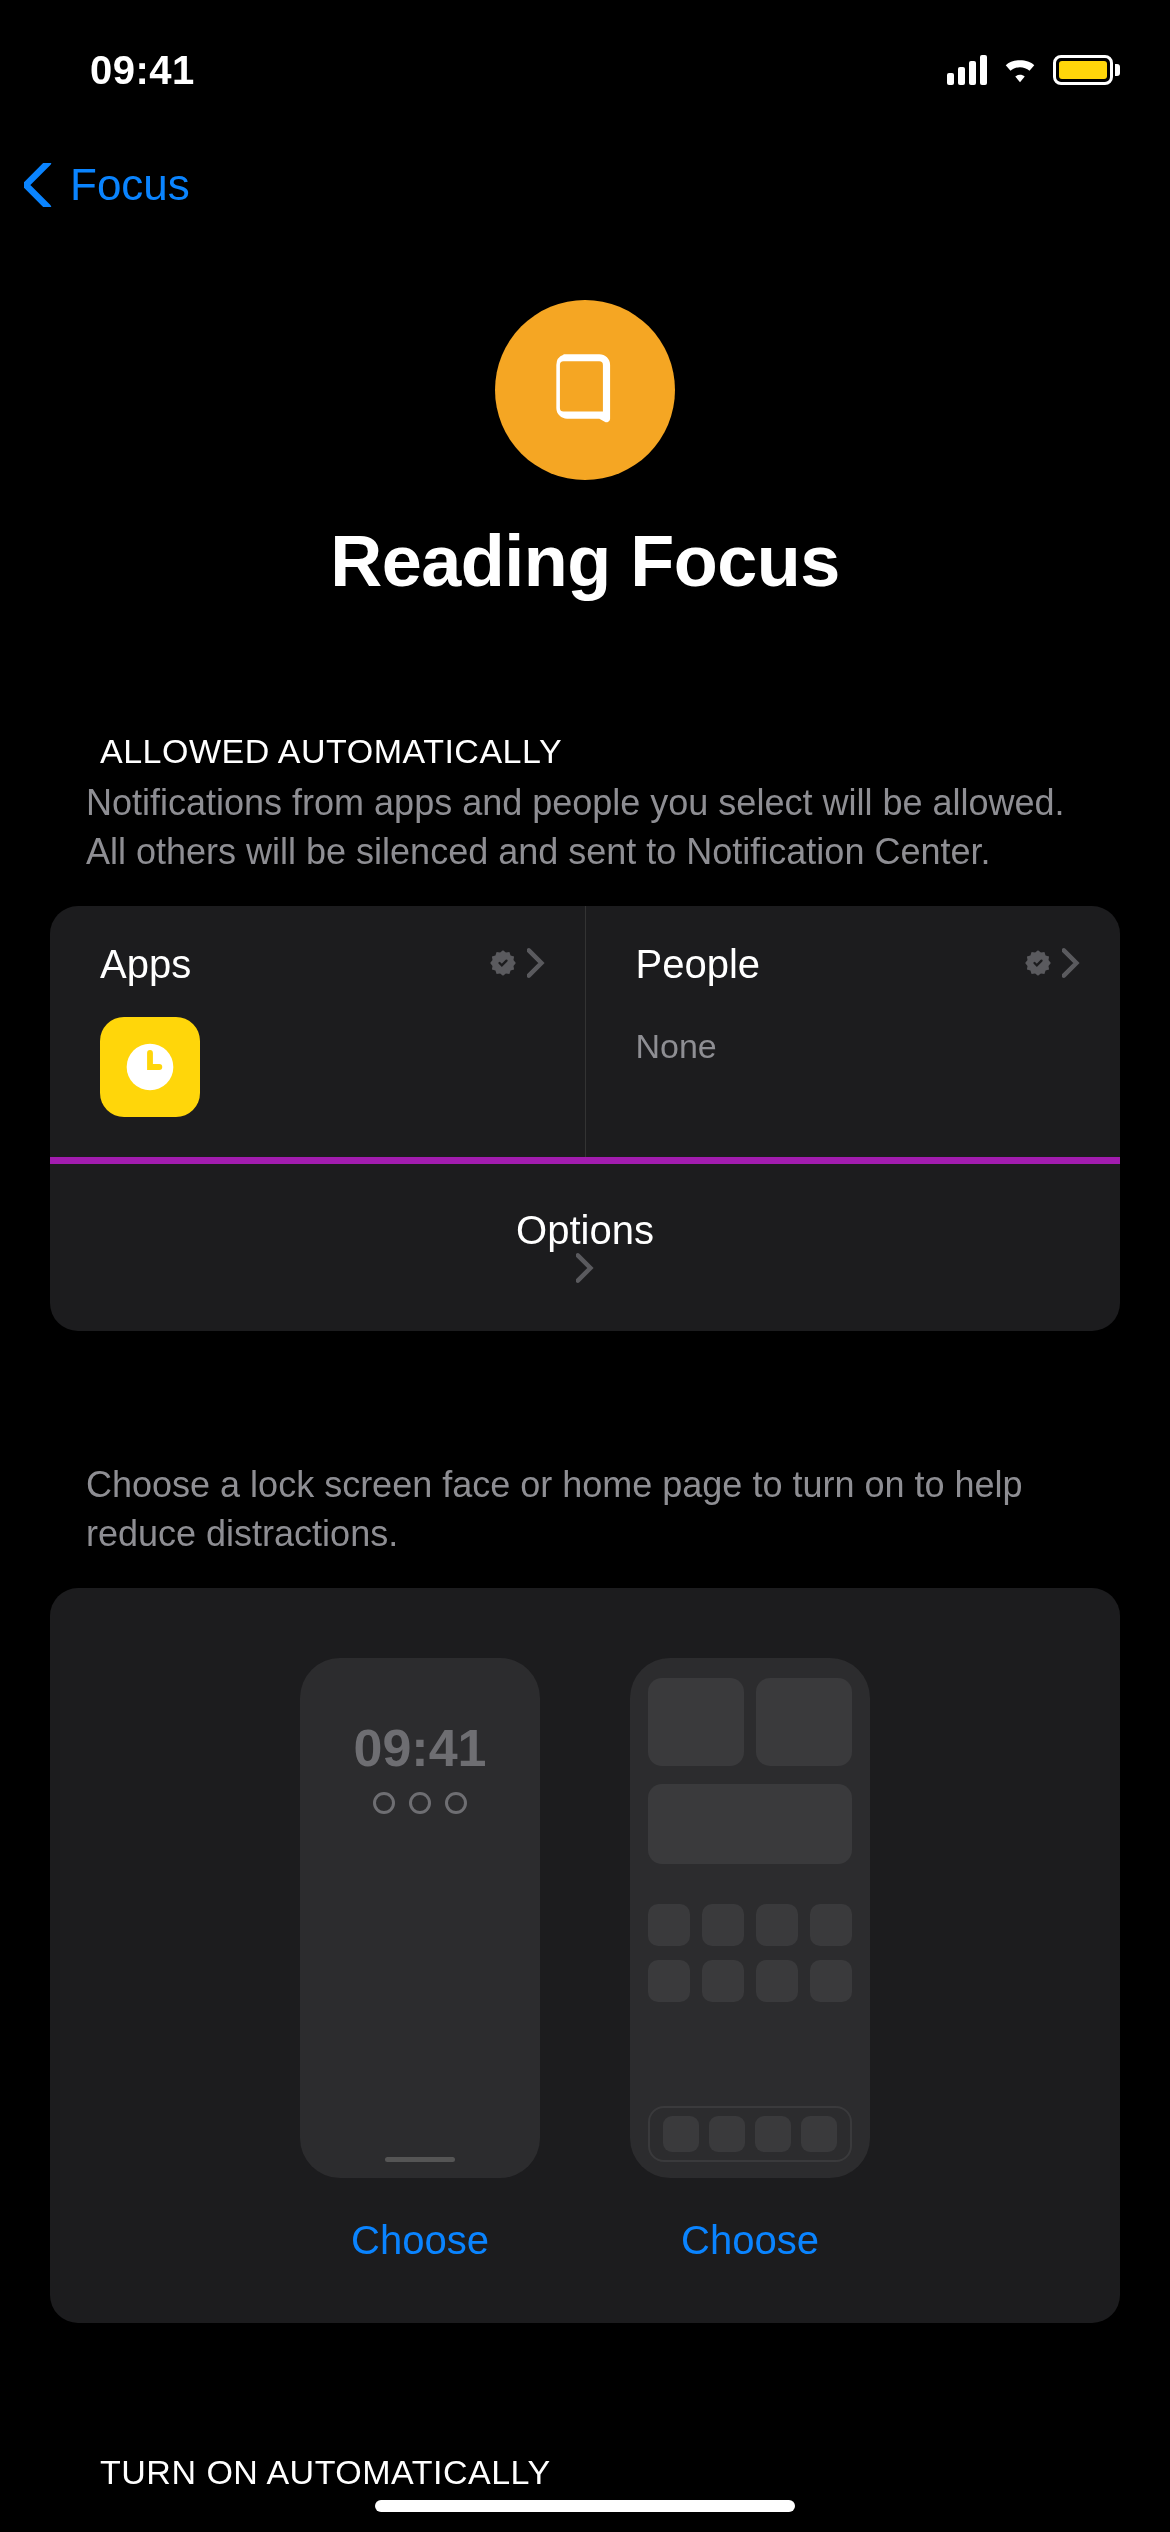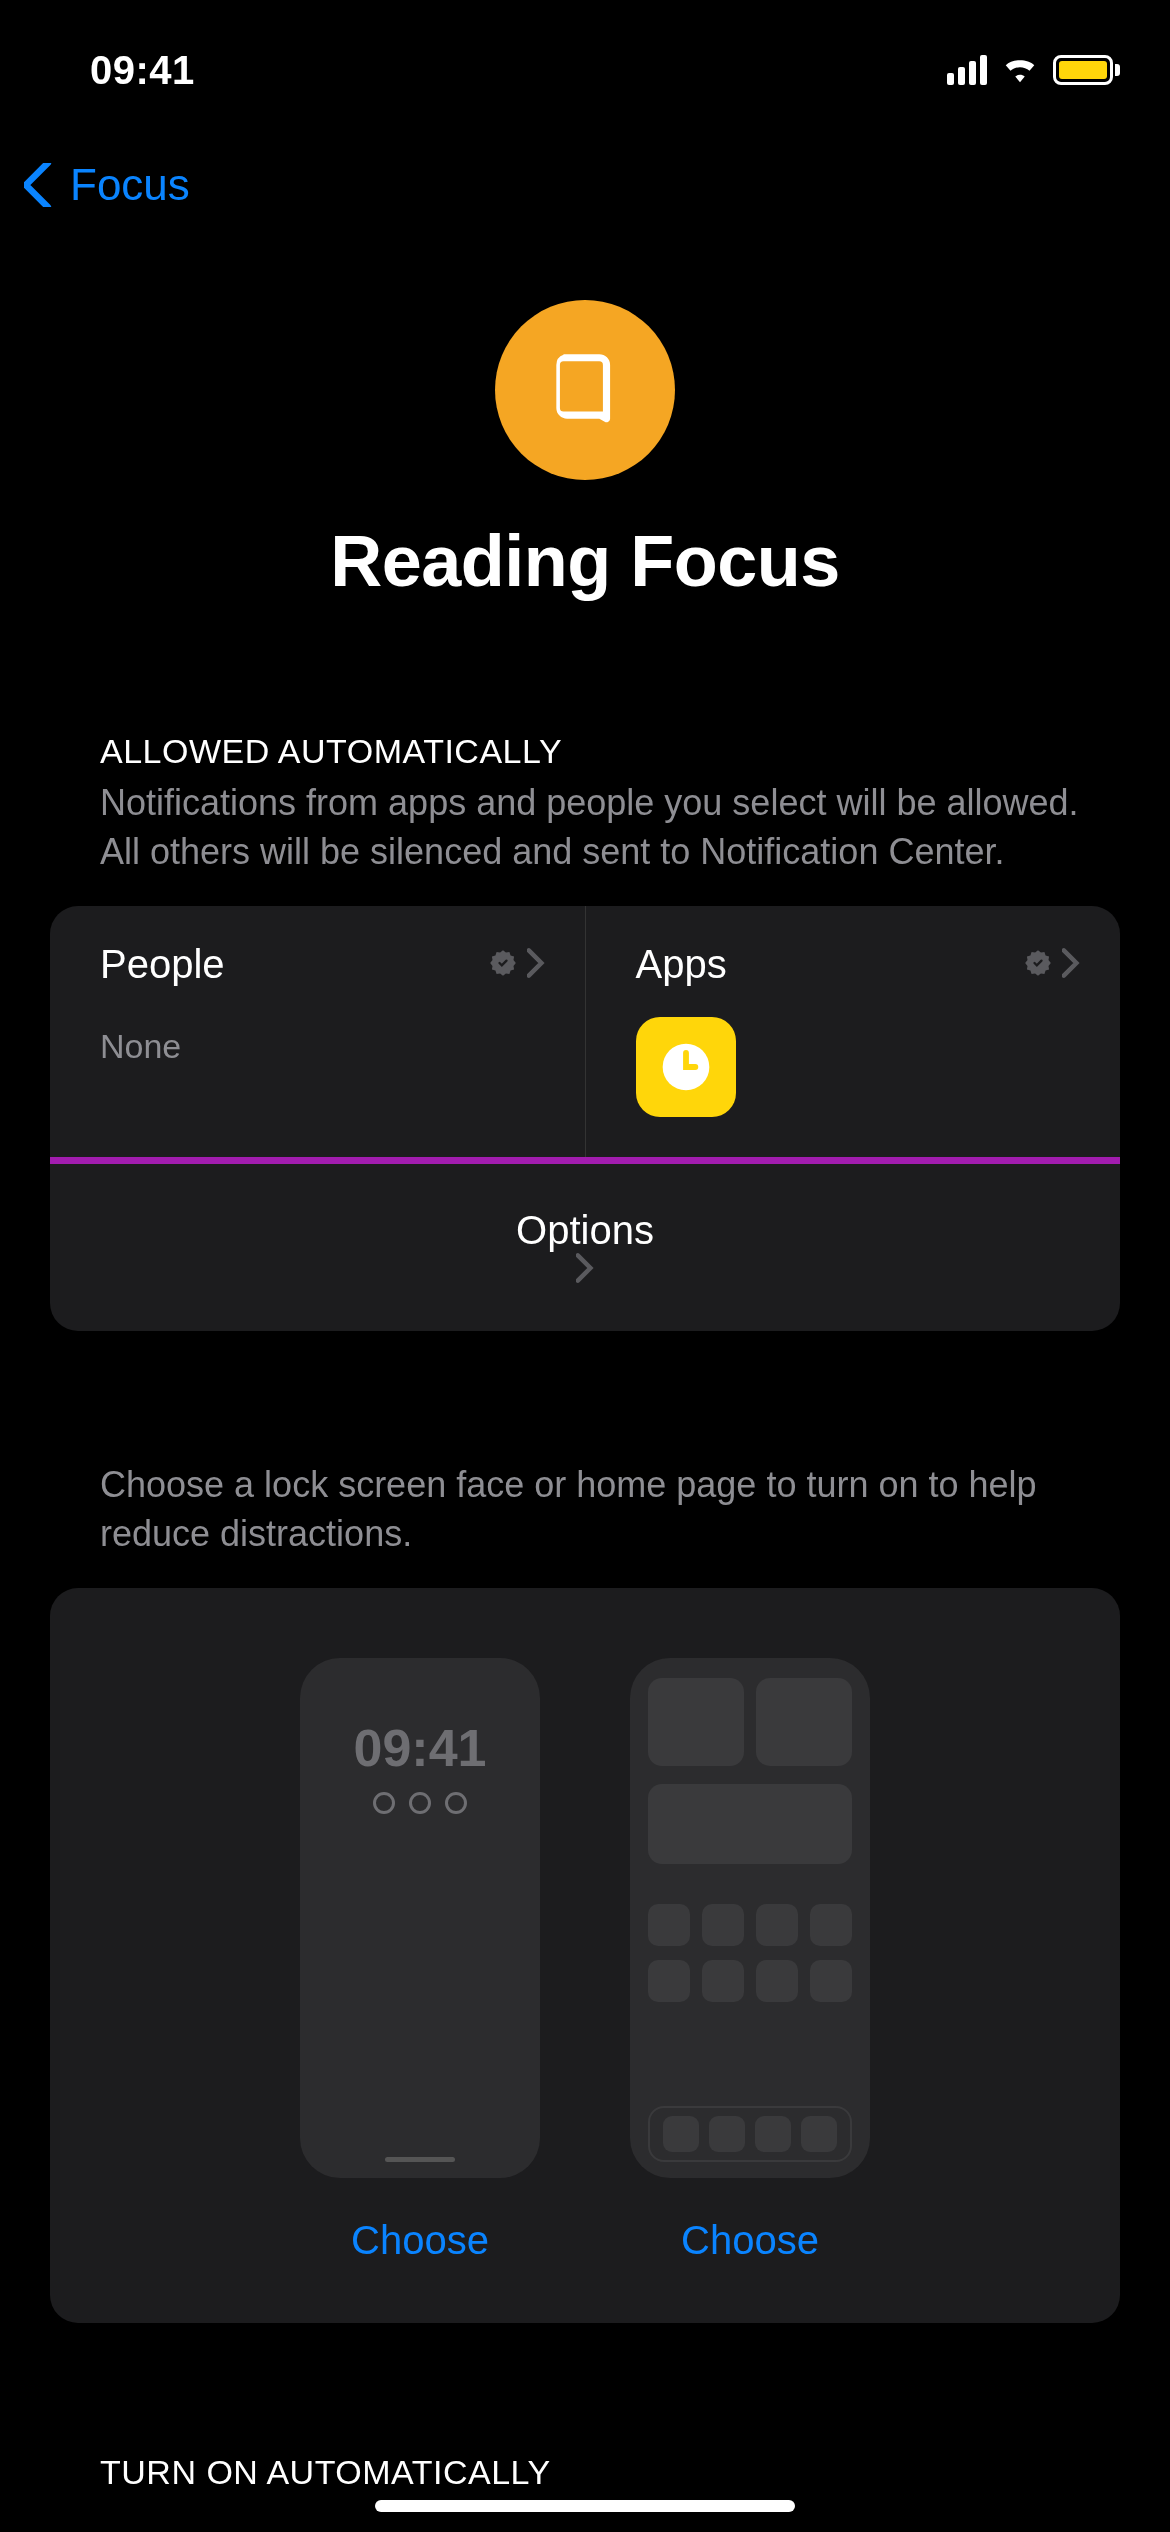--- a/index.html
+++ b/index.html
@@ -27,21 +27,21 @@
 
   
   .focus-header { text-align: center; margin-top: 80px; }
   .focus-icon { width: 180px; height: 180px; border-radius: 50%; background: #f5a623; margin: 0 auto; display: flex; align-items: center; justify-content: center; }
   .focus-icon svg { width: 86px; height: 86px; }
   .focus-title { font-size: 72px; font-weight: 700; margin-top: 40px; letter-spacing: -0.5px; }
 
   
   .section { padding: 0 50px; margin-top: 130px; }
   .section-header { font-size: 34px; font-weight: 500; letter-spacing: 0.5px; color: #fff; margin-left: 50px; }
-  .section-desc { font-size: 36px; color: #8e8e93; margin: 8px 0 0 50px; line-height: 1.35; padding-right: 40px; }
+  .section-desc { font-size: 36px; color: #8e8e93; margin: 8px 0 0 36px; line-height: 1.35; padding-right: 40px; }
 
   .card { background: #1c1c1e; border-radius: 28px; margin-top: 30px; overflow: hidden; }
   .row-split { display: flex; }
   .row-split > div { flex: 1; padding: 36px 40px 40px 50px; position: relative; }
   .row-split > div:first-child { border-right: 1px solid #333; }
   .row-head { display: flex; justify-content: space-between; align-items: center; }
   .row-title { font-size: 40px; color: #fff; }
   .row-right { display: flex; align-items: center; gap: 10px; color: #5a5a5e; }
   .row-right svg { width: 28px; height: 28px; }
   .chevron svg { width: 18px; height: 30px; }
@@ -118,61 +118,61 @@
 </div>
 
 <div class="section">
   <div class="section-header">ALLOWED AUTOMATICALLY</div>
   <div class="section-desc">Notifications from apps and people you select will be allowed. All others will be silenced and sent to Notification Center.</div>
 
   <div class="card">
     <div class="row-split">
       <div>
         <div class="row-head">
+          <div class="row-title">Apps</div>
+          <div class="row-right">
+            <span>
+              <svg viewBox="0 0 24 24">
+                  <path d="M12 1l2.5 2 3-0.5 1 3 3 1-0.5 3 2 2.5-2 2.5 0.5 3-3 1-1 3-3-0.5L12 23l-2.5-2-3 0.5-1-3-3-1 0.5-3L1 12l2-2.5L2.5 6.5l3-1 1-3 3 0.5L12 1z" fill="#5a5a5e"></path>
+                  <path d="M9 12l2 2 4-4" stroke="#1c1c1e" stroke-width="2" fill="none" stroke-linecap="round"></path>
+                </svg>
+            </span>
+            <span class="chevron">
+              <svg viewBox="0 0 10 16">
+                  <path d="M1 1l7 7-7 7" stroke="#5a5a5e" stroke-width="2.5" fill="none" stroke-linecap="round"></path>
+                </svg>
+            </span>
+          </div>
+        </div>
+        <div class="app-icon">
+          <svg viewBox="0 0 24 24">
+            <circle cx="12" cy="12" r="10" fill="#fff"></circle>
+            <path d="M12 6v6l4 0" stroke="#ffd60a" stroke-width="2.5" fill="none" stroke-linecap="round"></path>
+          </svg>
+        </div>
+      </div>
+
+      <div>
+        <div class="row-head">
           <div class="row-title">People</div>
           <div class="row-right">
             <span>
               <svg viewBox="0 0 24 24">
                   <path d="M12 1l2.5 2 3-0.5 1 3 3 1-0.5 3 2 2.5-2 2.5 0.5 3-3 1-1 3-3-0.5L12 23l-2.5-2-3 0.5-1-3-3-1 0.5-3L1 12l2-2.5L2.5 6.5l3-1 1-3 3 0.5L12 1z" fill="#5a5a5e"></path>
                   <path d="M9 12l2 2 4-4" stroke="#1c1c1e" stroke-width="2" fill="none" stroke-linecap="round"></path>
                 </svg>
             </span>
             <span class="chevron">
               <svg viewBox="0 0 10 16">
                   <path d="M1 1l7 7-7 7" stroke="#5a5a5e" stroke-width="2.5" fill="none" stroke-linecap="round"></path>
                 </svg>
             </span>
           </div>
         </div>
         <div class="row-sub">None</div>
-      </div>
-
-      <div>
-        <div class="row-head">
-          <div class="row-title">Apps</div>
-          <div class="row-right">
-            <span>
-              <svg viewBox="0 0 24 24">
-                  <path d="M12 1l2.5 2 3-0.5 1 3 3 1-0.5 3 2 2.5-2 2.5 0.5 3-3 1-1 3-3-0.5L12 23l-2.5-2-3 0.5-1-3-3-1 0.5-3L1 12l2-2.5L2.5 6.5l3-1 1-3 3 0.5L12 1z" fill="#5a5a5e"></path>
-                  <path d="M9 12l2 2 4-4" stroke="#1c1c1e" stroke-width="2" fill="none" stroke-linecap="round"></path>
-                </svg>
-            </span>
-            <span class="chevron">
-              <svg viewBox="0 0 10 16">
-                  <path d="M1 1l7 7-7 7" stroke="#5a5a5e" stroke-width="2.5" fill="none" stroke-linecap="round"></path>
-                </svg>
-            </span>
-          </div>
-        </div>
-        <div class="app-icon">
-          <svg viewBox="0 0 24 24">
-            <circle cx="12" cy="12" r="10" fill="#fff"></circle>
-            <path d="M12 6v6l4 0" stroke="#ffd60a" stroke-width="2.5" fill="none" stroke-linecap="round"></path>
-          </svg>
-        </div>
       </div>
     </div>
 
     <div class="row-full">
       <div class="row-title">Options</div>
       <span class="chevron">
         <svg viewBox="0 0 10 16">
             <path d="M1 1l7 7-7 7" stroke="#5a5a5e" stroke-width="2.5" fill="none" stroke-linecap="round"></path>
           </svg>
       </span>

